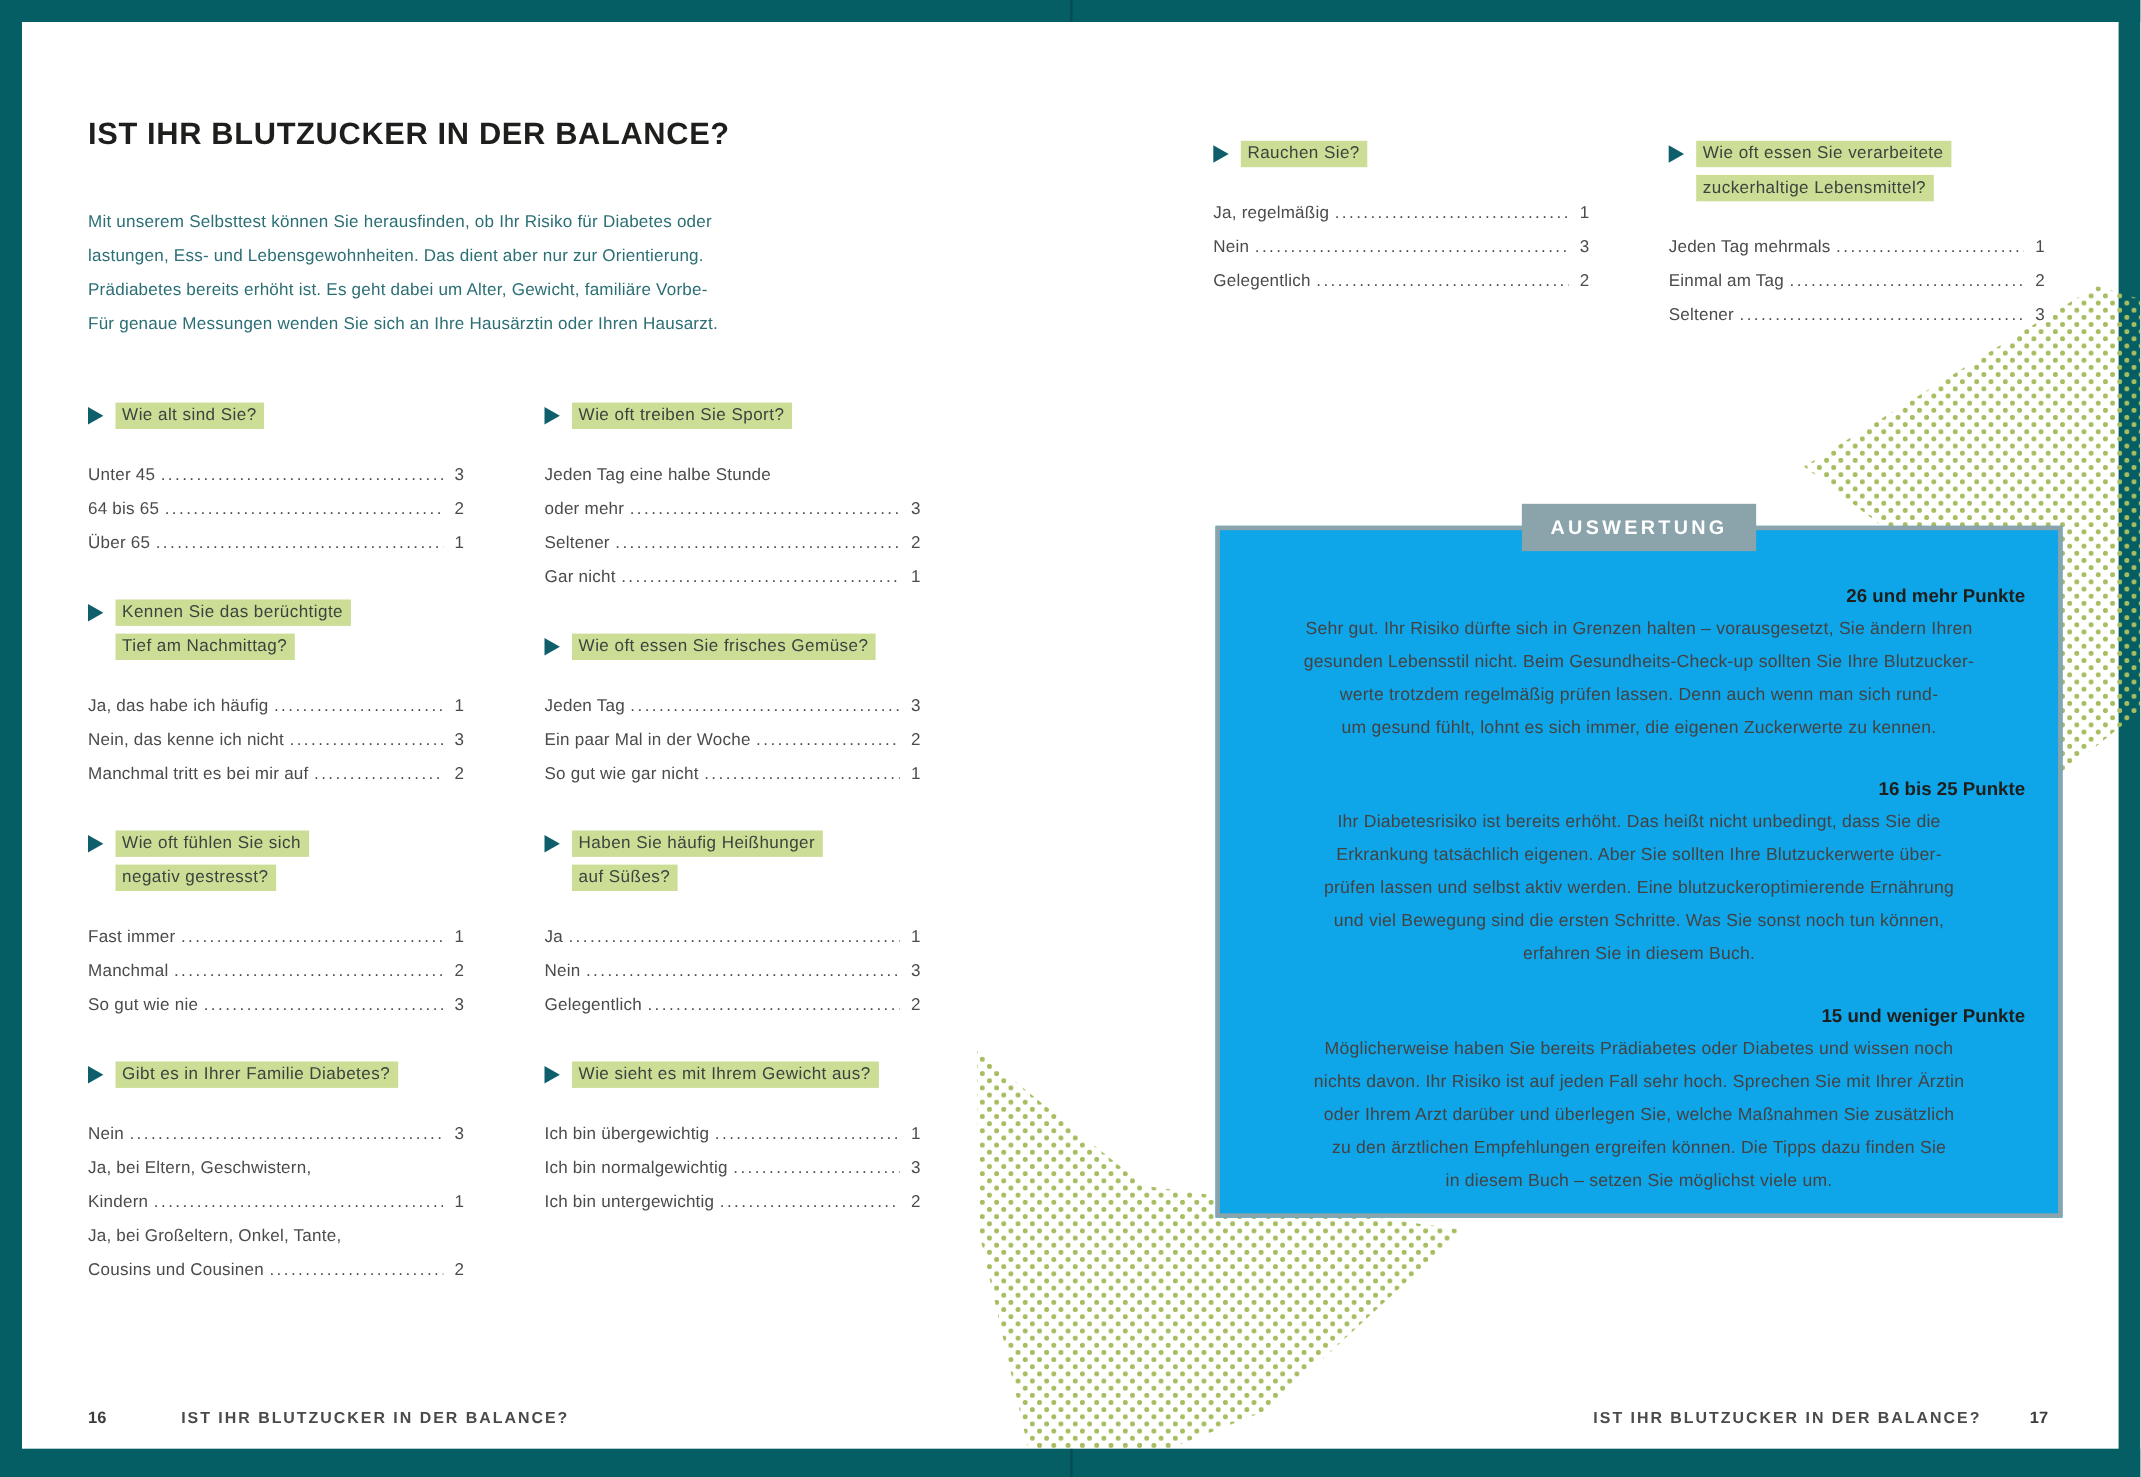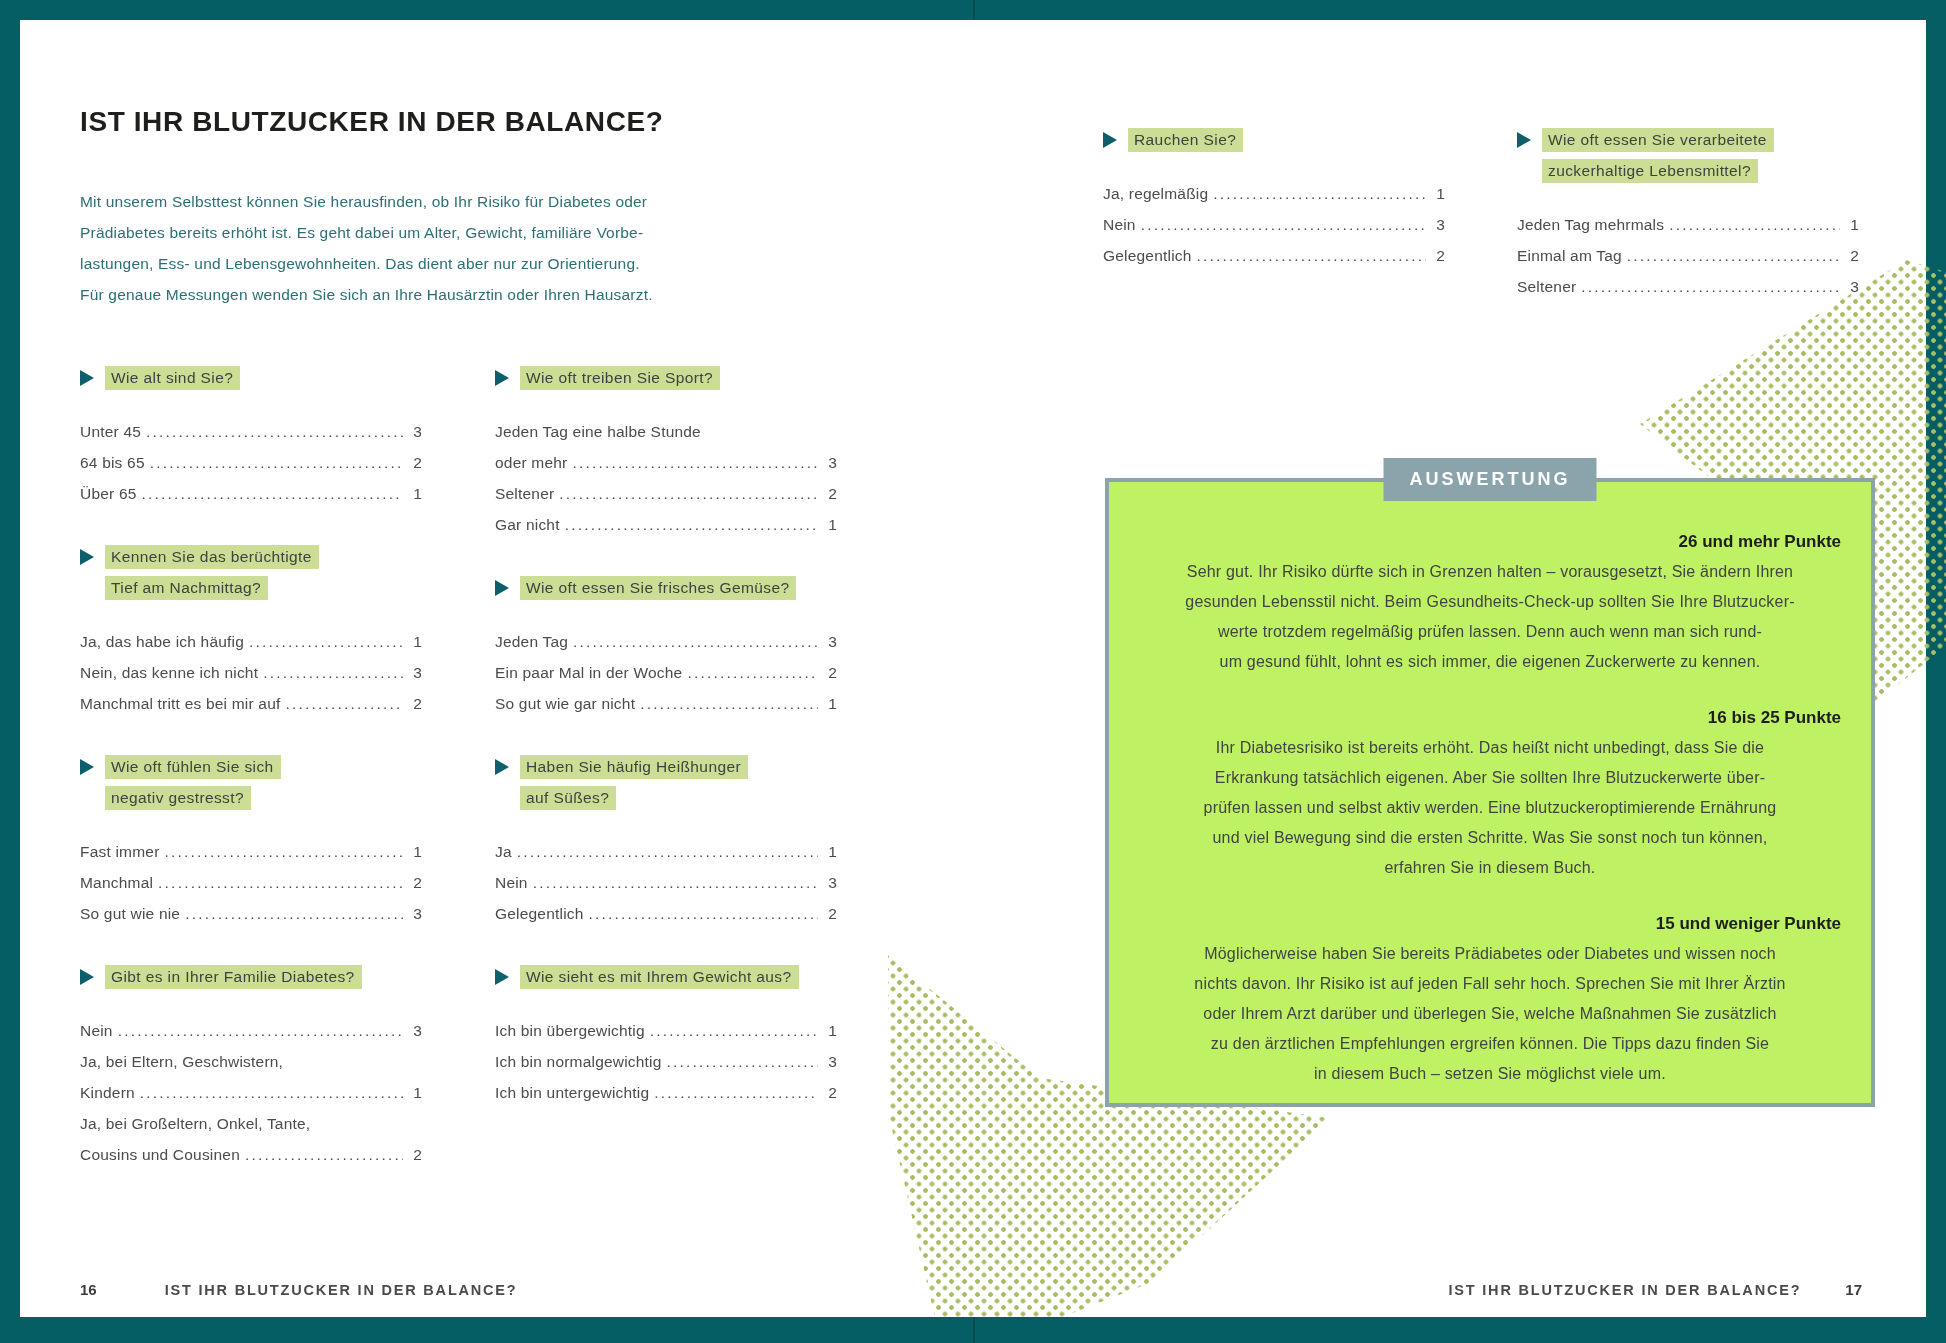--- a/index.html
+++ b/index.html
@@ -48,21 +48,21 @@
   .q-line > span{background:#ccdd96;padding:3px 7px 4px 6px;font-size:15.5px;color:#39443e;letter-spacing:.4px;}
   .answers{margin-top:23px;}
   .arow{display:flex;align-items:baseline;font-size:15.5px;line-height:31px;color:#4b4b4b;letter-spacing:.2px;}
   .alabel{white-space:nowrap;}
   .adots{flex:1;overflow:hidden;white-space:nowrap;margin:0 5px;color:#4b4b4b;}
   .adots::after{content:"................................................................................";letter-spacing:2.2px;}
   .apoints{width:14px;text-align:right;flex:none;}
 
   
   .box{position:absolute;left:1105px;top:478px;width:770px;box-sizing:border-box;
-    border:4px solid #8ba4ac;background:#bef264;z-index:4;padding:44px 30px 14px;}
+    border:4px solid #8ba4ac;background:#0ea5e9;z-index:4;padding:44px 30px 14px;}
   .box-tab{position:absolute;top:-24px;left:50%;transform:translateX(-50%);
     background:#8ba4ac;color:#ffffff;font-weight:bold;font-size:18px;letter-spacing:3px;
     padding:11px 26px;white-space:nowrap;}
   .box-section{margin-bottom:25px;text-align:center;}
   .box-section:last-child{margin-bottom:0;}
   .box-heading{font-size:17px;font-weight:bold;color:#1e1e1c;line-height:31px;text-align:right;}
   .box-line{font-size:16px;line-height:30px;color:#434343;letter-spacing:.2px;white-space:nowrap;}
 
   
   .footer{position:absolute;top:1281px;z-index:5;display:flex;align-items:baseline;
@@ -83,22 +83,22 @@
   <div class="strip strip-right"></div>
   <div class="strip strip-top"></div>
   <div class="strip strip-bottom"></div>
   <div class="strip strip-left"></div>
   <div class="gutter gutter-top"></div>
   <div class="gutter gutter-bottom"></div>
 
   <h1 class="page-title">IST IHR BLUTZUCKER IN DER BALANCE?</h1>
   <div class="intro" id="intro">
       <div class="intro-line">Mit unserem Selbsttest können Sie herausfinden, ob Ihr Risiko für Diabetes oder</div>
+      <div class="intro-line">lastungen, Ess- und Lebensgewohnheiten. Das dient aber nur zur Orientierung.</div>
       <div class="intro-line">Prädiabetes bereits erhöht ist. Es geht dabei um Alter, Gewicht, familiäre Vorbe-</div>
-      <div class="intro-line">lastungen, Ess- und Lebensgewohnheiten. Das dient aber nur zur Orientierung.</div>
       <div class="intro-line">Für genaue Messungen wenden Sie sich an Ihre Hausärztin oder Ihren Hausarzt.</div>
     </div>
 
   <div class="qcol" id="col1">
       <div class="q-block">
         <div class="question">
           <span class="q-marker"></span>
           <div class="q-line"><span>Wie alt sind Sie?</span></div>
         </div>
         <div class="answers">

